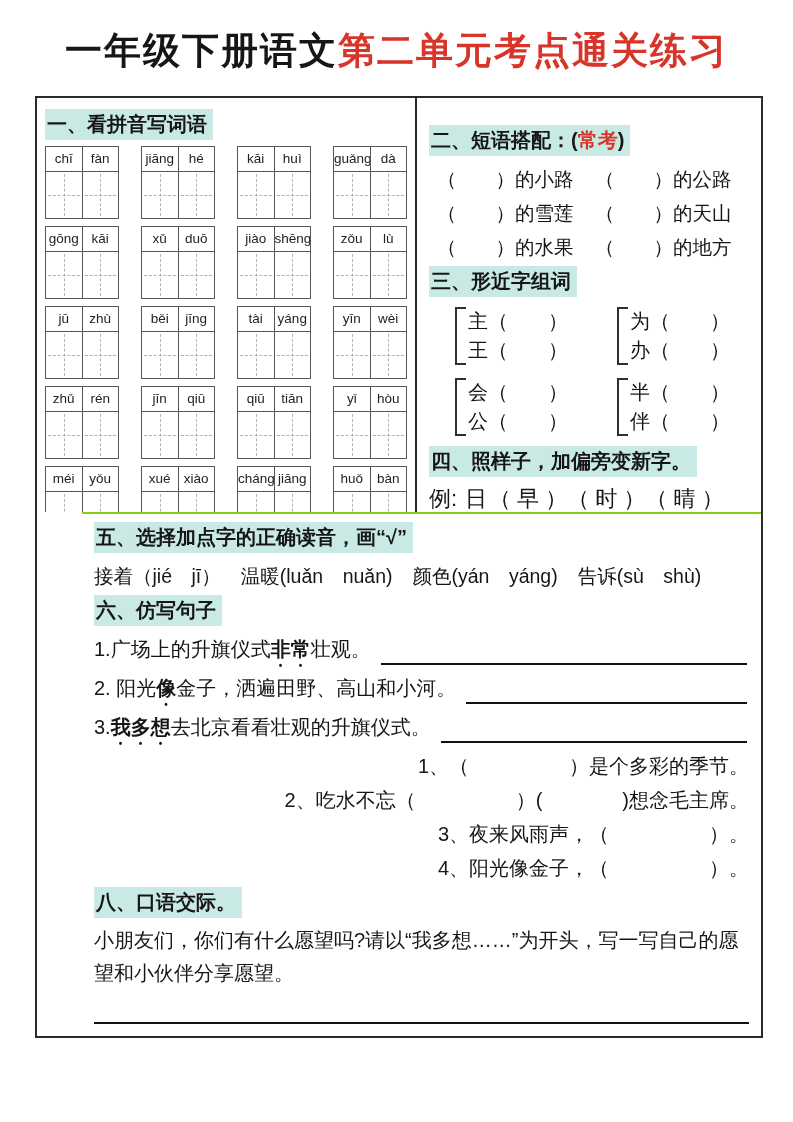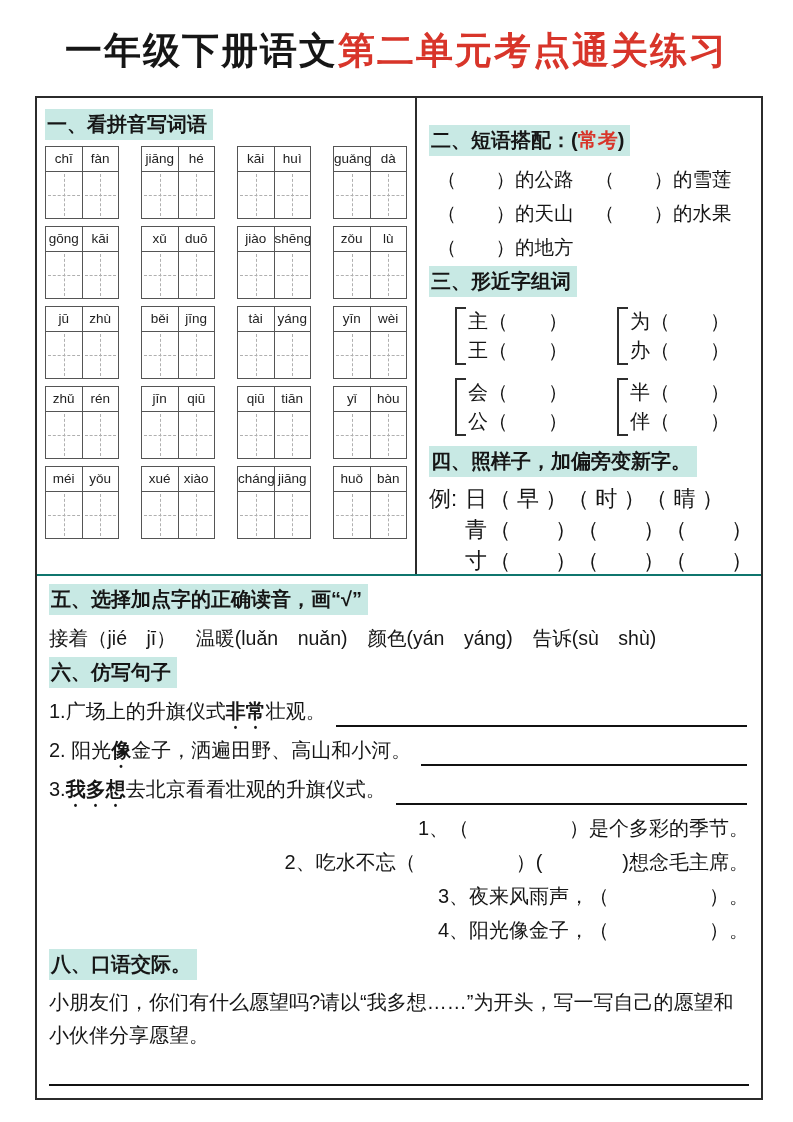--- a/index.html
+++ b/index.html
@@ -1,23 +1,23 @@
 <!DOCTYPE html>
 <html><head>
 <meta charset="utf-8">
 <style>
   html,body{margin:0;padding:0;background:#ffffff;width:793px;height:1122px;overflow:hidden;
     font-family:"Liberation Sans","DejaVu Sans",sans-serif;color:#161616;}
   .red{color:#d8352a;}
   .page-title{margin-top:26px;text-align:center;font-size:37px;font-weight:900;letter-spacing:2px;white-space:nowrap;}
   .sheet{margin:20px 30px 0 35px;border:2px solid #2b2b2b;}
-  .top-area{display:flex;align-items:stretch;height:476px;overflow:hidden;}
+  .top-area{display:flex;align-items:stretch;height:414px;overflow:hidden;}
   .left-col{width:405px;border-right:2px solid #2b2b2b;padding:9px 8px 6px 8px;box-sizing:border-box;}
   .right-col{flex:1;padding:25px 8px 6px 12px;box-sizing:border-box;}
-  .bottom-area{border-top:2px solid #0f766e;height:524px;overflow:hidden;padding:6px 12px 8px 12px;box-sizing:border-box;}
+  .bottom-area{border-top:2px solid #84cc16;height:524px;overflow:hidden;padding:6px 12px 8px 12px;box-sizing:border-box;margin-left:45px;}
 
   .sec-head{margin:2px 0 6px 0;}
   .hl{display:inline-block;background:#c8e9e4;font-weight:800;font-size:20px;padding:2px 6px 3px 2px;line-height:26px;}
 
   
   .prow-group{display:flex;gap:22px;margin-bottom:7px;}
   .pblock{flex:1;border:1.5px solid #555;}
   .psyls{display:flex;border-bottom:1.5px solid #555;}
   .psyl{flex:1;text-align:center;font-size:13.5px;line-height:24px;color:#222;overflow:hidden;white-space:nowrap;}
   .psyl + .psyl{border-left:1.5px solid #555;}
@@ -271,20 +271,21 @@
               <div class="pcell"></div>
               <div class="pcell"></div>
             </div>
           </div>
       </div>
     </div>
 
     <div class="right-col">
       <div class="sec-head"><span class="hl"><span>二、短语搭配：</span><span>(</span><span class="red">常考</span><span>)</span></span></div>
       <div class="phrase-grid">
+        <span>（　　）的小路</span>
         <span>（　　）的公路</span>
         <span>（　　）的雪莲</span>
         <span>（　　）的天山</span>
         <span>（　　）的水果</span>
         <span>（　　）的地方</span>
       </div>
 
       <div class="sec-head"><span class="hl">三、形近字组词</span></div>
       <div class="sim-groups">
         <div class="sim-group">

